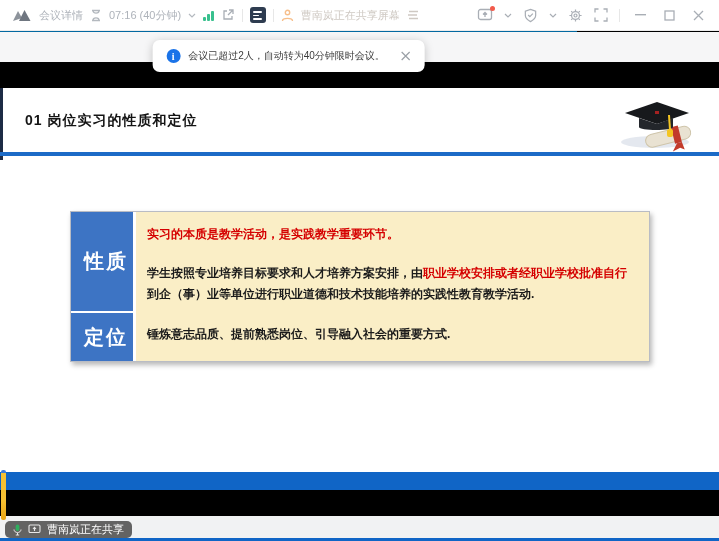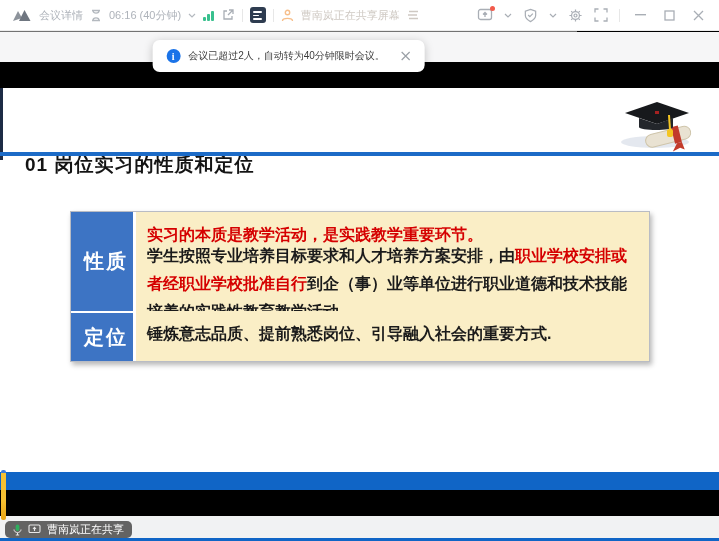--- a/index.html
+++ b/index.html
@@ -1,18 +1,18 @@
 <!DOCTYPE html>
 <html><head>
 <meta charset="utf-8">
 <style>
   * { margin:0; padding:0; box-sizing:border-box; }
   html,body { width:719px; height:541px; overflow:hidden;
     font-family:"Liberation Sans","DejaVu Sans",sans-serif; background:#000; }
-  .stage { position:relative; width:577px; height:541px; background:#737373; }
+  .stage { position:relative; width:577px; height:541px; background:#0369a1; }
 
   
   .toolbar { position:absolute; left:0; top:0; width:719px; height:31px; background:#fff;
     border-bottom:1px solid #ececec; display:flex; align-items:center; padding:0 12px; z-index:30; }
   .tb-left { display:flex; align-items:center; gap:7px; flex:1; min-width:0; }
   .tb-right { display:flex; align-items:center; gap:11px; }
   .tb-text { font-size:11px; color:#aeb3ba; white-space:nowrap; }
   .tb-text.faint { color:#cfc9c3; }
   .tb-sep { width:1px; height:13px; background:#e7e7e7; }
   .icon { display:inline-flex; align-items:center; justify-content:center; }
@@ -42,37 +42,37 @@
     background:#fff; border-radius:7px; box-shadow:0 2px 10px rgba(0,0,0,.22);
     display:flex; align-items:center; gap:8px; padding:0 14px; white-space:nowrap; }
   .toast .msg { font-size:10px; color:#3c3c3c; }
   .infoicon { width:14px; height:14px; border-radius:50%; background:#1a73e8; color:#fff;
     font-size:10px; font-weight:bold; display:flex; align-items:center; justify-content:center;
     font-family:"Liberation Serif",serif; }
 
   
   .slide { position:absolute; left:0; top:88px; width:719px; height:384px; background:#fff; }
   .slide-edge { position:absolute; left:0; top:0; width:3px; height:72px; background:#1d2b45; }
-  .slide-title { position:absolute; left:25px; top:24px; font-size:19px; font-weight:bold;
-    color:#141414; letter-spacing:1px;margin-top:40px; }
+  .slide-title { position:absolute; left:25px; top:24px; font-size:14px; font-weight:bold;
+    color:#141414; letter-spacing:1px; }
   .titlerule { position:absolute; left:0; top:64px; width:719px; height:4px; background:#1c6bc7; }
   .gradcap { position:absolute; right:16px; top:8px; }
   .banner { position:absolute; left:70px; top:92px; width:580px; height:21px; background:#f57900;
     border-radius:2px; box-shadow:1px 2px 3px rgba(0,0,0,.25); display:flex; align-items:center;
     justify-content:center; color:#fff; font-weight:bold; font-size:12.5px; white-space:nowrap; }
 
   .tbl { position:absolute; left:70px; top:123px; width:580px; border:1px solid #b9bcc4;
     background:#fff; box-shadow:2px 3px 5px rgba(0,0,0,.28); }
   .tgroup { display:flex; }
   .tlabel { width:62px; background:#3d74c4; color:#fff; font-weight:bold; font-size:20px;
     display:flex; align-items:center; justify-content:center; letter-spacing:2px; margin-right:3px;padding-left:8px; }
   .g1 .tlabel { margin-top:2px;font-family:Liberation Serif, serif; }
   .trows { flex:1; display:flex; flex-direction:column; }
   .t-row { display:flex; align-items:center; padding:0 14px 4px 11px; font-weight:bold;
-    font-size:16px; line-height:1.75; color:#1b1b1b; }
+    font-size:12px; line-height:1.75; color:#1b1b1b; }
   .t-row.cream { background:#faeec6; }
   .t-row.lav { background:#c7cbe4; }
   .t-row .red { color:#d50000; }
   .g0 .t-row:nth-child(1){ height:49px; }
   .g0 .t-row:nth-child(2){ height:50px; }
   .g0 .t-row:nth-child(3){ height:55px; }
   .g1 .t-row:nth-child(1){ height:50px; }
   .g1 .t-row:nth-child(2){ height:37px; }
 
   
@@ -94,21 +94,21 @@
             <path d="M1 12 L6 2 L10 9 Z" fill="#8d939b"></path>
             <path d="M7 12 L12.5 1 L18.5 12 Z" fill="#6f7680"></path>
           </svg>
       </span>
       <span class="tb-text">会议详情</span>
       <span class="icon">
         <svg width="12" height="13" viewBox="0 0 12 13" fill="none" stroke="#b4b9bf" stroke-width="1.3">
             <path d="M2 1.5 H10 M2 11.5 H10 M3 1.5 C3 5 9 5 9 1.5 M3 11.5 C3 8 9 8 9 11.5"></path>
           </svg>
       </span>
-      <span class="tb-text">06:16 (40分钟)</span>
+      <span class="tb-text">07:16 (40分钟)</span>
       <span class="icon">
         <svg width="8" height="5" viewBox="0 0 8 5" fill="none" stroke="#b4b9bf" stroke-width="1.2">
             <path d="M1 1 L4 4 L7 1"></path>
           </svg>
       </span>
       <span class="sigbars icon">
           <i></i>
           <i></i>
           <i></i>
         </span>

